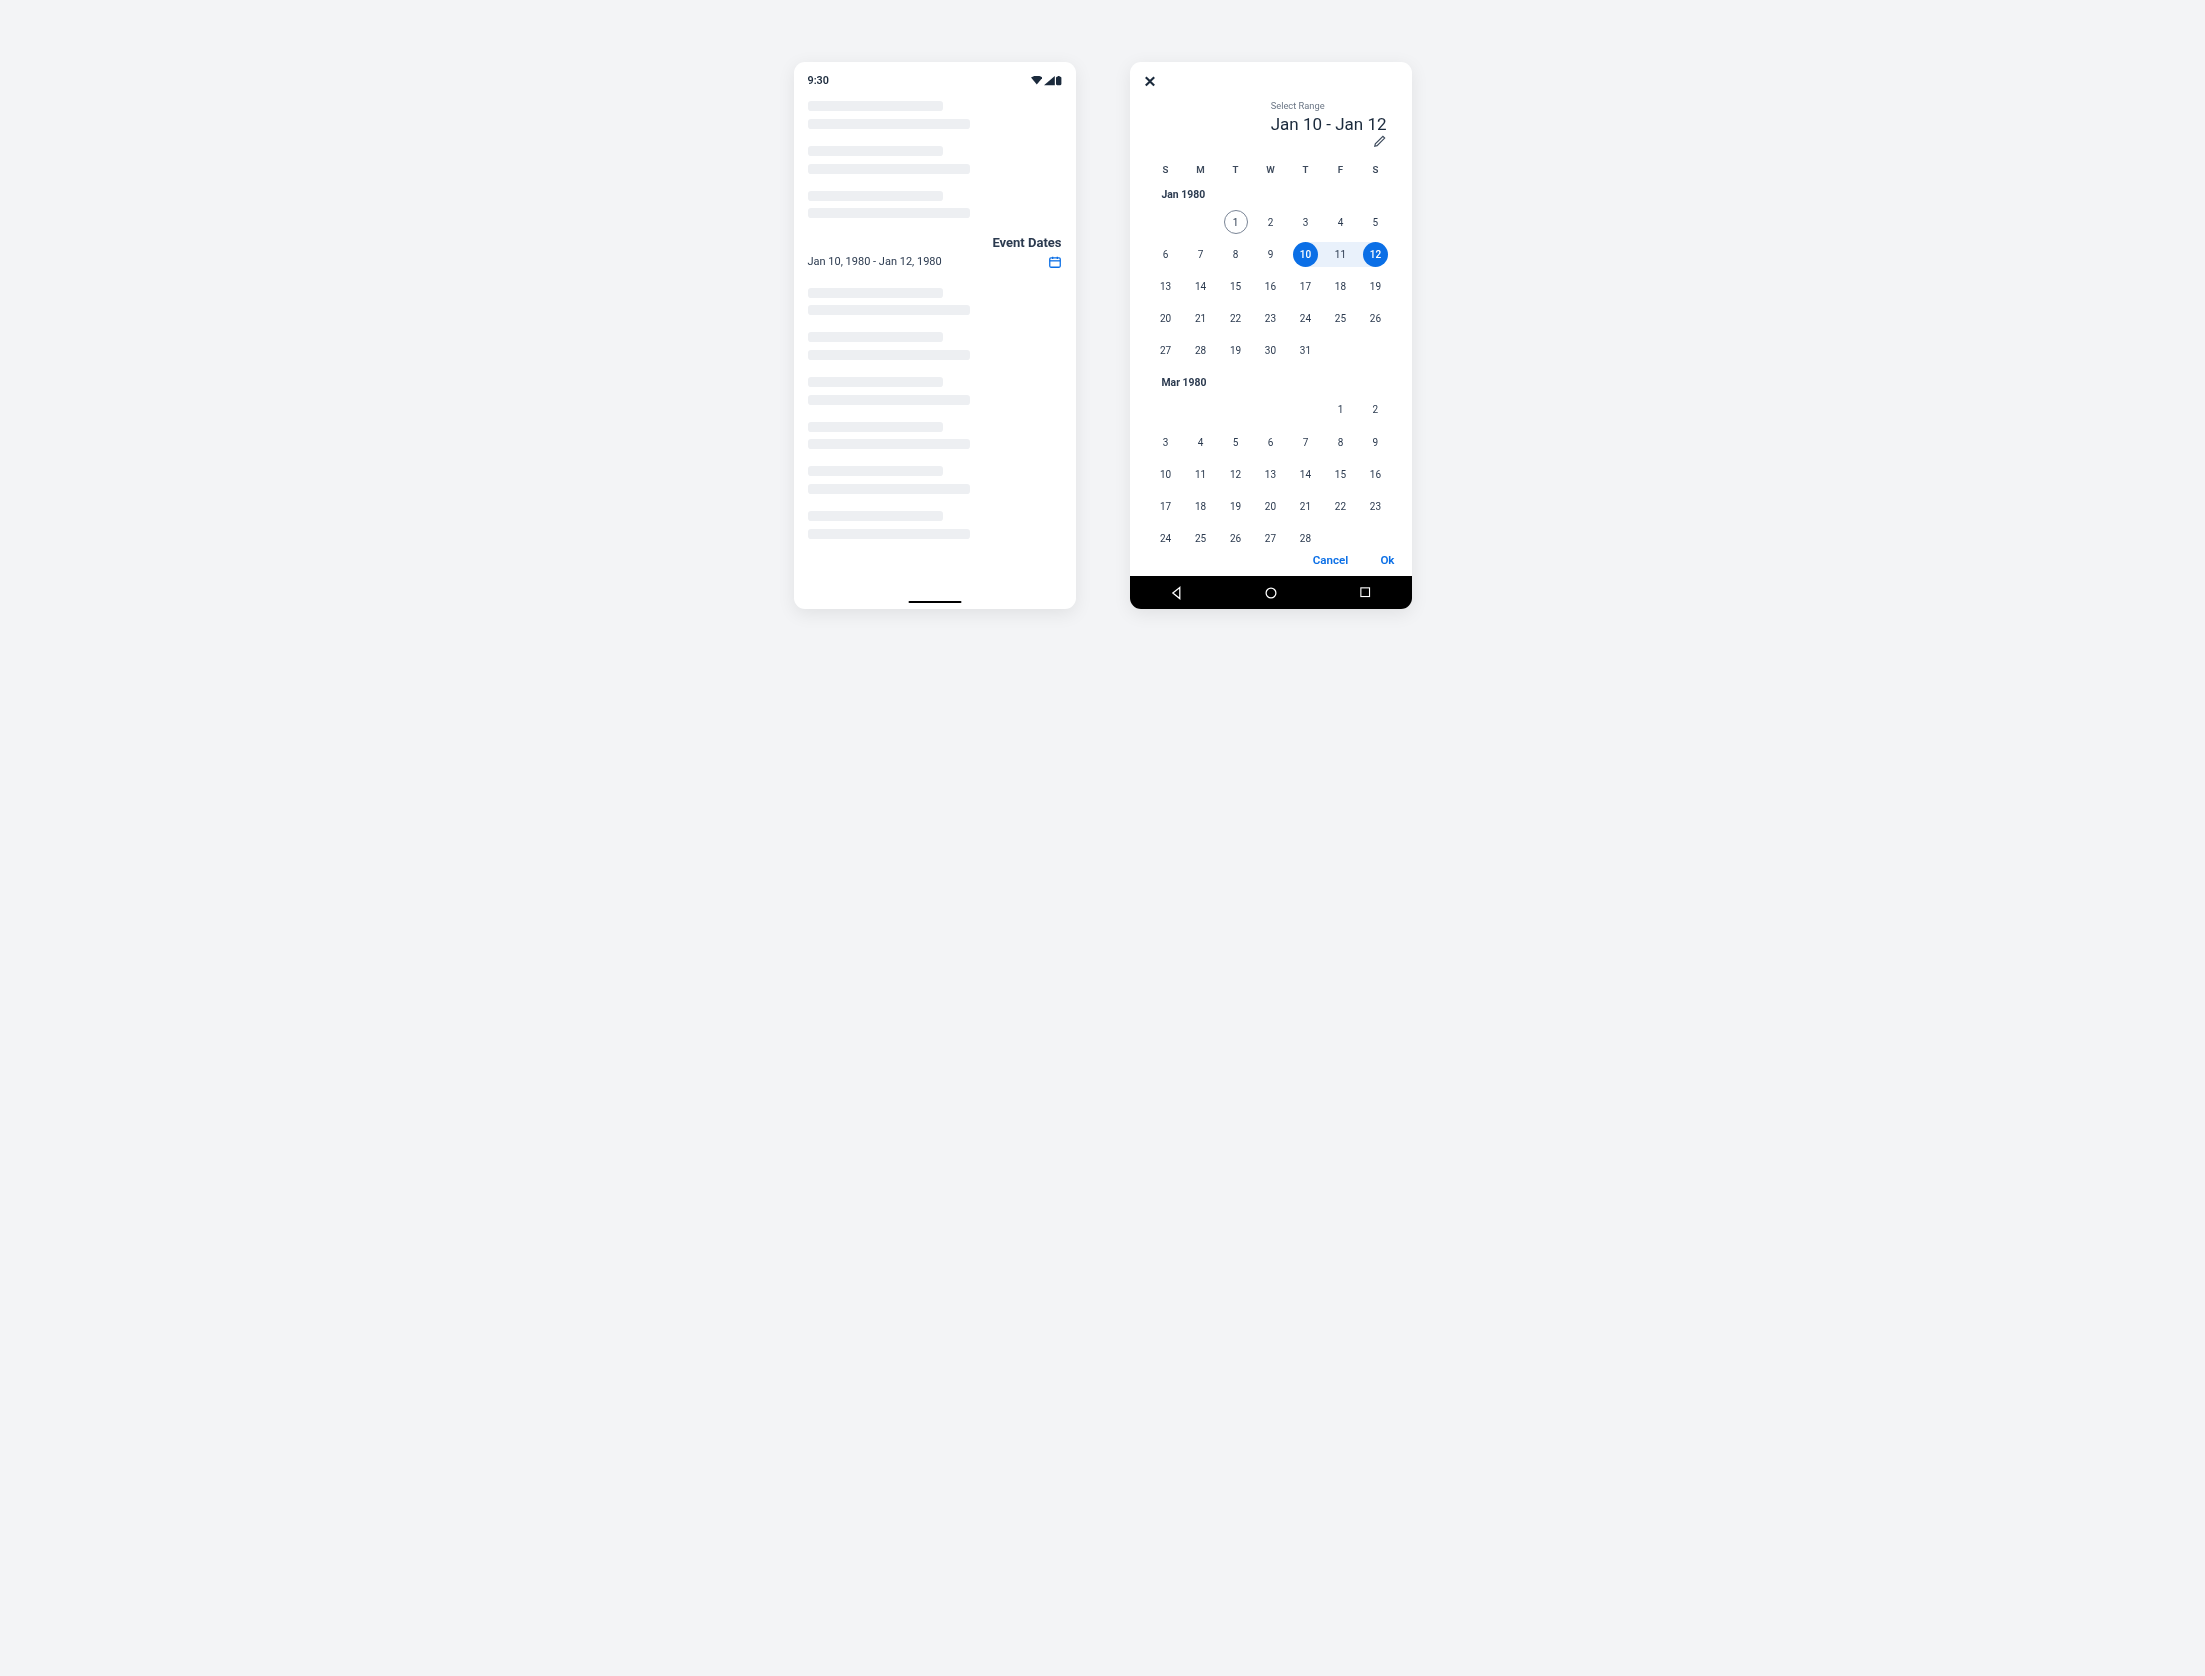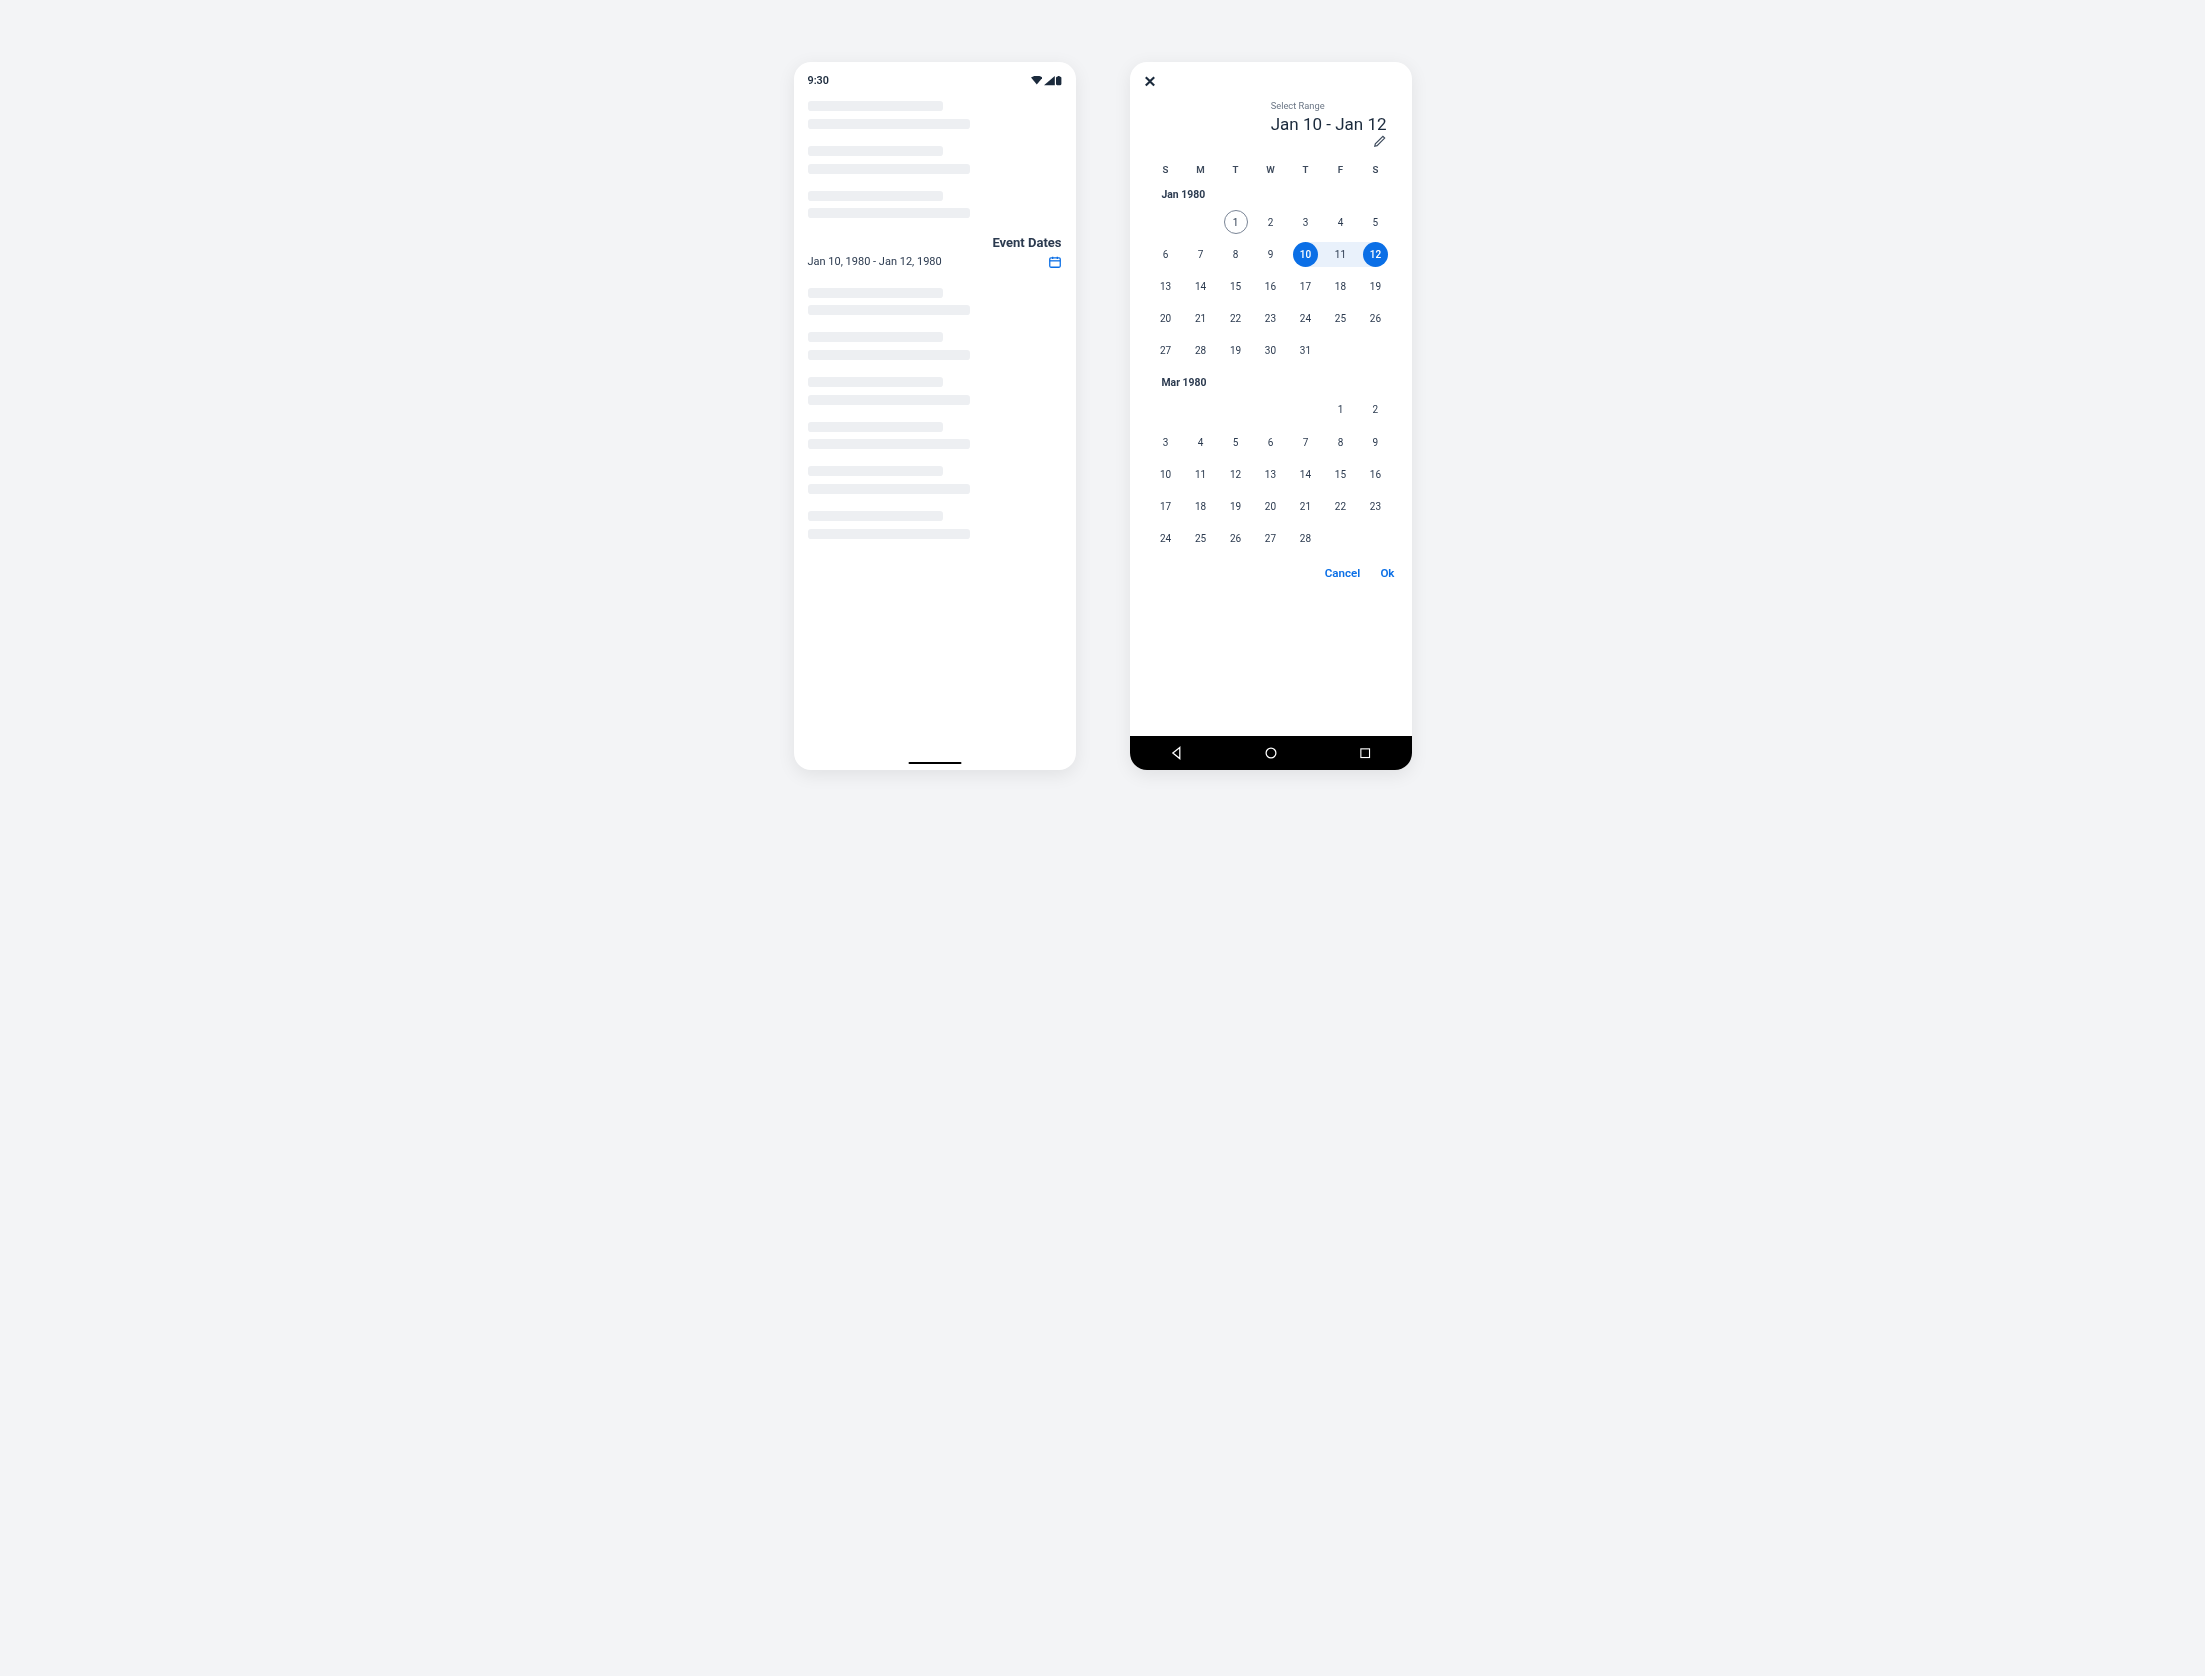--- a/index.html
+++ b/index.html
@@ -7,23 +7,23 @@
     background: #f3f4f6;
     font-family: -apple-system, BlinkMacSystemFont, "Segoe UI", Roboto, sans-serif;
     display: flex;
     justify-content: center;
     align-items: flex-start;
     padding: 62px 31px;
     gap: 54px;
   }
   .phone {
     width: 282px;
-    height: 708px;
+    height: 547px;
     background: #fff;
-    border-radius: 17px;
+    border-radius: 11px;
     box-shadow: 0 4.6px 18.6px rgba(0,0,0,0.08);
     overflow: hidden;
     display: flex;
     flex-direction: column;
     position: relative;
   }
   
   .status-bar {
     display: flex;
     justify-content: space-between;
@@ -122,21 +122,21 @@
     position: absolute; left: 0; right: 0; top: 0.8px; bottom: 0.8px;
     background: #e9f1fb;
   }
   .day-cell.sel-start::before {
     content: ""; position: absolute; left: 50%; right: 0; top: 0.8px; bottom: 0.8px; background: #e9f1fb;
   }
   .day-cell.sel-end::before {
     content: ""; position: absolute; left: 0; right: 50%; top: 0.8px; bottom: 0.8px; background: #e9f1fb;
   }
   .actions-row {
-    display: flex; justify-content: flex-end; gap: 20px;
+    display: flex; justify-content: flex-end; gap: 32px;
     padding: 4.6px 17px 9.3px 17px;
     font-size: 11.6px; font-weight: 600; color: #0b6fe6;
   }
   .actions-row span { cursor: pointer; }
   .nav-bar {
     height: 34px; background: #000;
     display: flex; justify-content: space-around; align-items: center;
     margin-top: auto;
   }
   .nav-bar svg { stroke: #fff; fill: none; }

